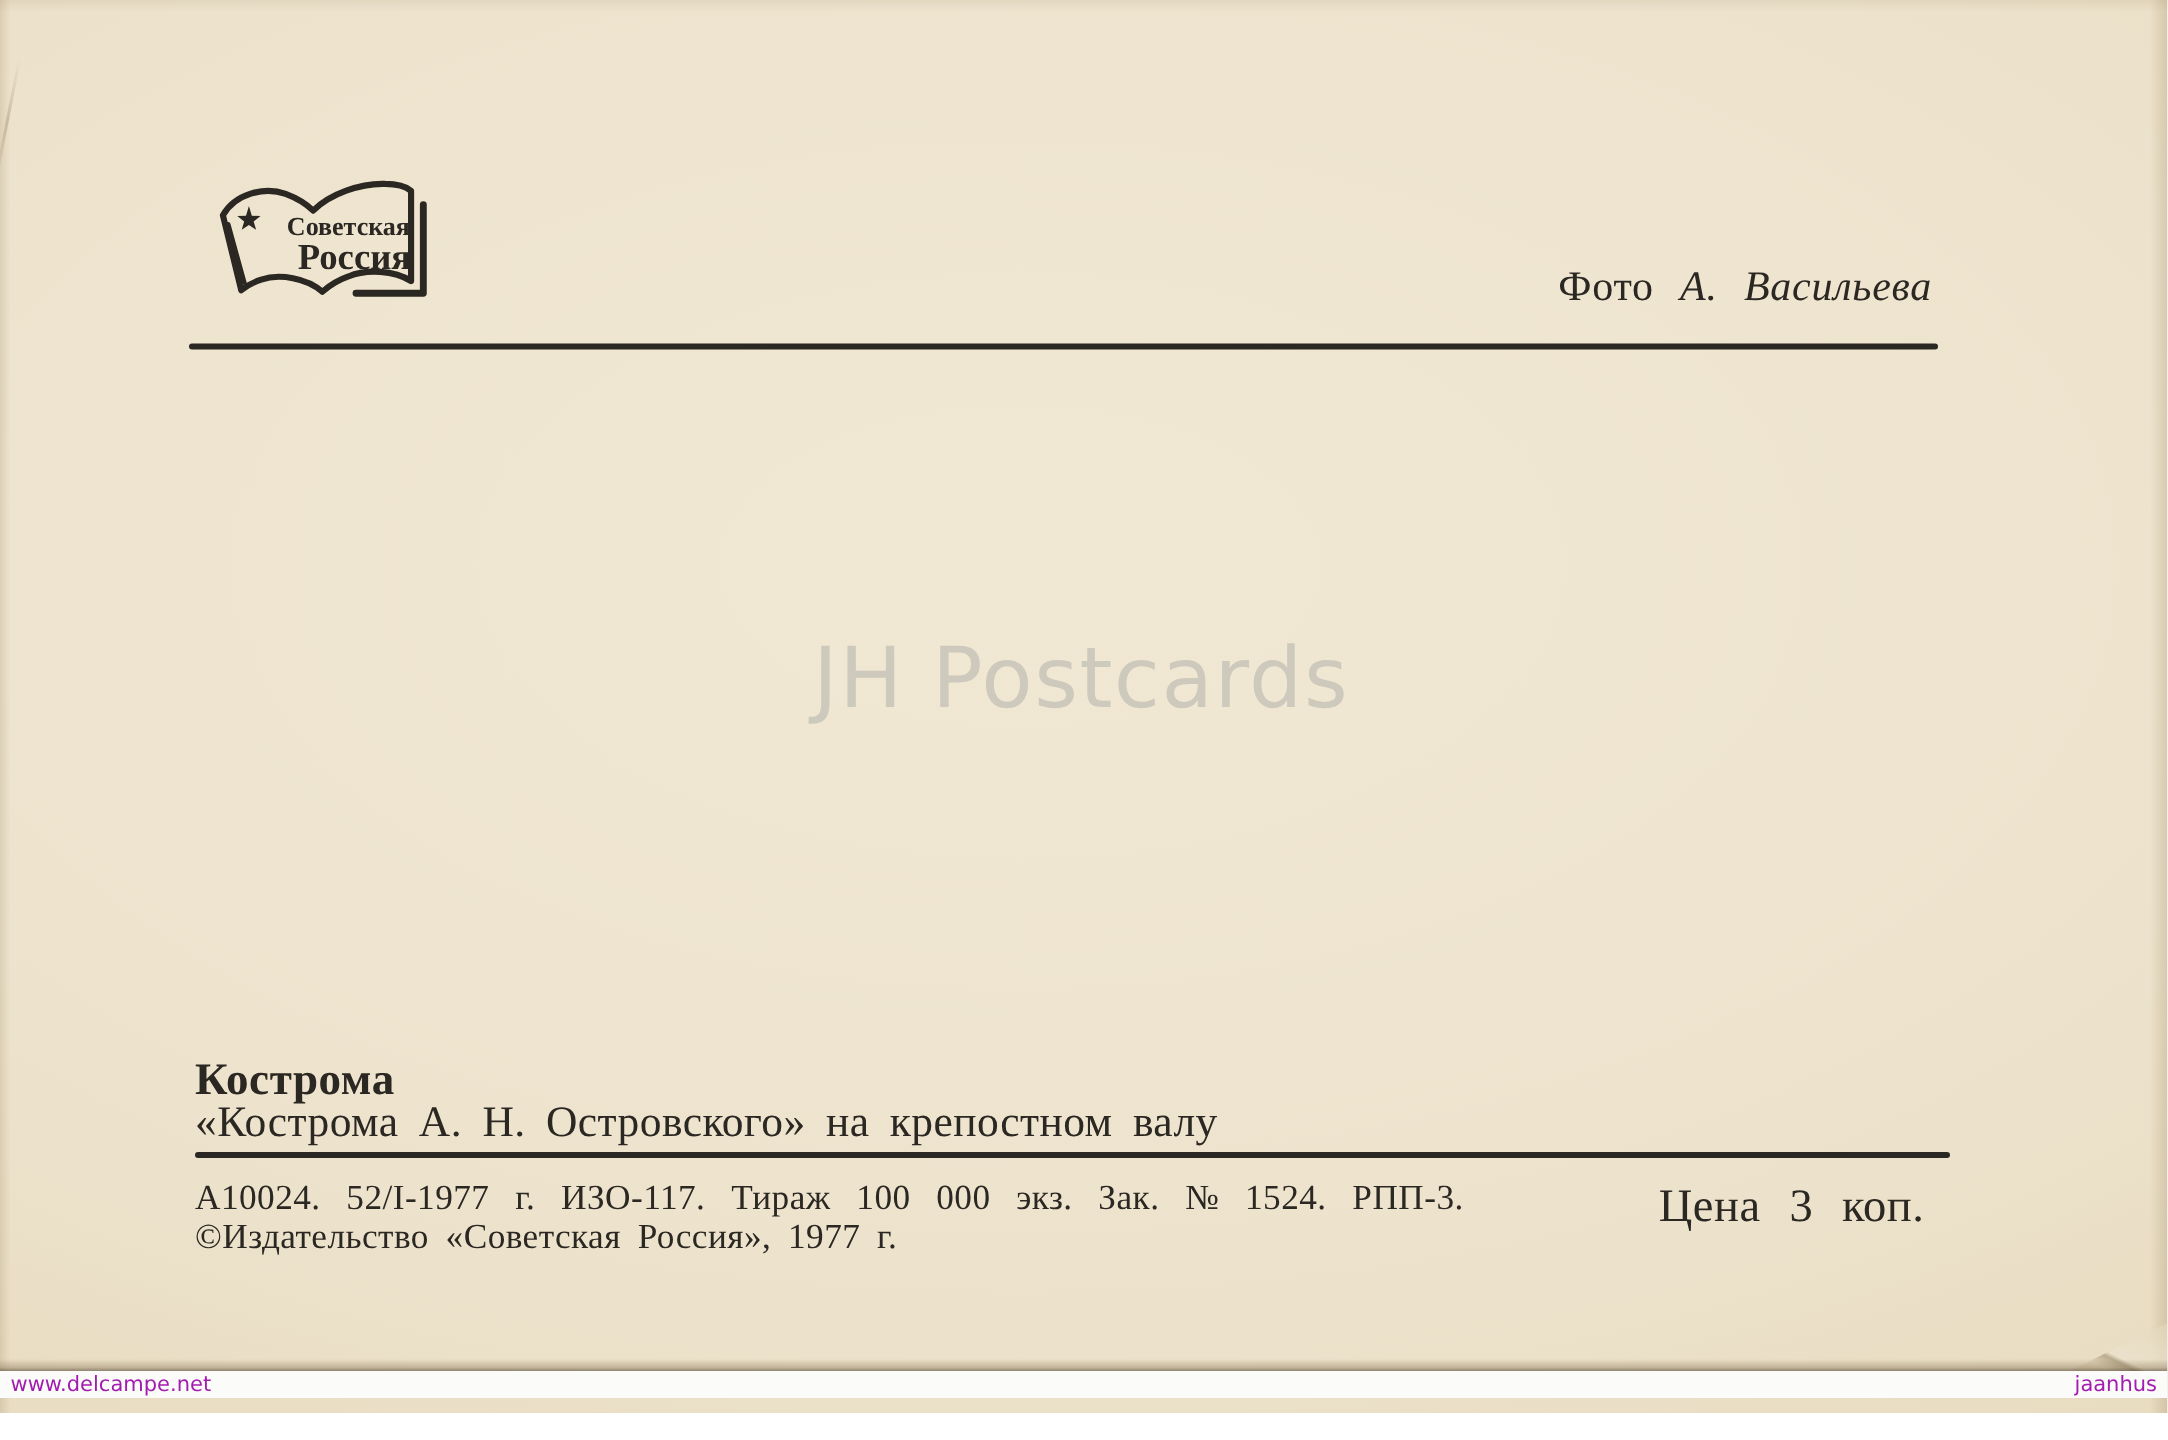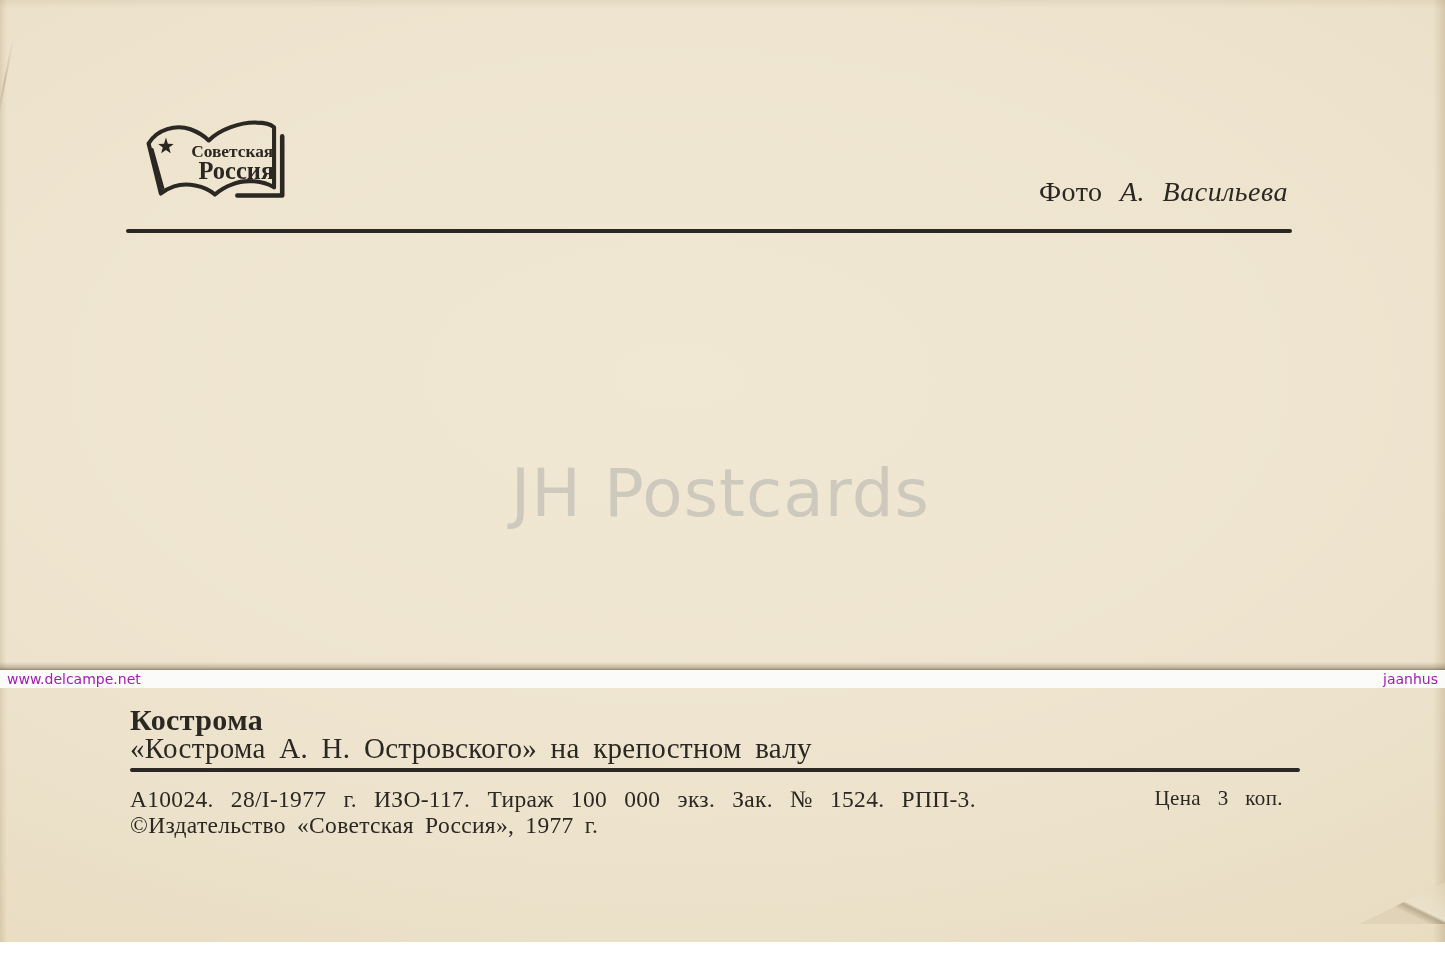--- a/index.html
+++ b/index.html
@@ -1,21 +1,21 @@
 <!DOCTYPE html>
 <html><head>
 <meta charset="utf-8">
 <style>
   html,body{margin:0;padding:0;}
   body{
     width:1445px;height:960px;position:relative;overflow:hidden;
     font-family:"Liberation Serif", serif;
     background:#fff;
   }
-  .scan{position:absolute;inset:0;width:1445px;height:688px;}
+  .scan{position:absolute;inset:0;width:1445px;height:932px;}
   
   .paper{
     position:absolute;left:0;top:0;width:1445px;height:942px;
     background:
       linear-gradient(to right, rgba(150,125,85,0.20) 0px, rgba(150,125,85,0) 7px),
       linear-gradient(to left, rgba(150,125,85,0.25) 0px, rgba(150,125,85,0) 12px),
       linear-gradient(to bottom, rgba(150,125,85,0.12) 0px, rgba(150,125,85,0) 8px),
       radial-gradient(ellipse 115% 95% at 47% 40%, #f1e8d4 0%, #ede3cd 52%, #e6d9bc 88%, #dfd0ae 100%);
   }
   
@@ -57,40 +57,40 @@
   }
   .photo-credit .name{font-style:italic;}
 
   .rule{position:absolute;background:#2b2722;border-radius:2px;}
   .rule-top{left:126px;top:229px;width:1166px;height:3.6px;}
   .rule-bottom{left:130px;top:768px;width:1170px;height:3.6px;}
 
   
   .watermark{
     position:absolute;left:50%;top:424px;transform:translateX(-0.5%) translateX(-50%);
-    font-family:"DejaVu Sans", sans-serif;font-size:66px;line-height:1.05;
-    color:#c8c4ba;opacity:0.85;white-space:nowrap;letter-spacing:1px;margin-top:35px;
+    font-family:"DejaVu Sans", sans-serif;font-size:56px;line-height:1.05;
+    color:#c8c4ba;opacity:0.85;white-space:nowrap;letter-spacing:1px;
   }
 
   .caption-title{
     position:absolute;left:130px;top:703px;
     font-size:30px;font-weight:bold;letter-spacing:0.4px;white-space:nowrap;
   }
   .caption-subtitle{
     position:absolute;left:130px;top:732px;
     font-size:29px;word-spacing:6px;letter-spacing:0.3px;white-space:nowrap;
   }
 
   .imprint-line1{
     position:absolute;left:130px;top:786px;
     font-size:23.5px;word-spacing:11px;letter-spacing:0.3px;white-space:nowrap;
   }
   .imprint-price{
     position:absolute;right:162px;top:786px;
-    font-size:21px;word-spacing:11px;letter-spacing:0.4px;white-space:nowrap;
+    font-size:31px;word-spacing:11px;letter-spacing:0.4px;white-space:nowrap;
   }
   .imprint-line2{
     position:absolute;left:130px;top:812px;
     font-size:23.5px;word-spacing:5px;letter-spacing:0.3px;white-space:nowrap;
   }
 </style>
 </head>
 <body>
 
 <div class="scan">
@@ -128,21 +128,21 @@
     <div class="photo-credit ink"><span>Фото</span> <span class="name">А. Васильева</span></div>
 
     <div class="rule rule-top"></div>
     <div class="rule rule-bottom"></div>
 
     <div class="watermark">JH Postcards</div>
 
     <div class="caption-title ink">Кострома</div>
     <div class="caption-subtitle ink">«Кострома А. Н. Островского» на крепостном валу</div>
 
-    <div class="imprint-line1 ink">А10024. 28/I-1977 г. ИЗО-117. Тираж 100 000 экз. Зак. № 1524. РПП-3.</div>
+    <div class="imprint-line1 ink">А10024. 52/I-1977 г. ИЗО-117. Тираж 100 000 экз. Зак. № 1524. РПП-3.</div>
     <div class="imprint-price ink">Цена 3 коп.</div>
     <div class="imprint-line2 ink">©Издательство «Советская Россия», 1977 г.</div>
 
     <div class="fold-br"></div>
   </div>
 
   <div class="edge-shadow"></div>
 
   <div class="scan-strip">
     <span class="left">www.delcampe.net</span>

